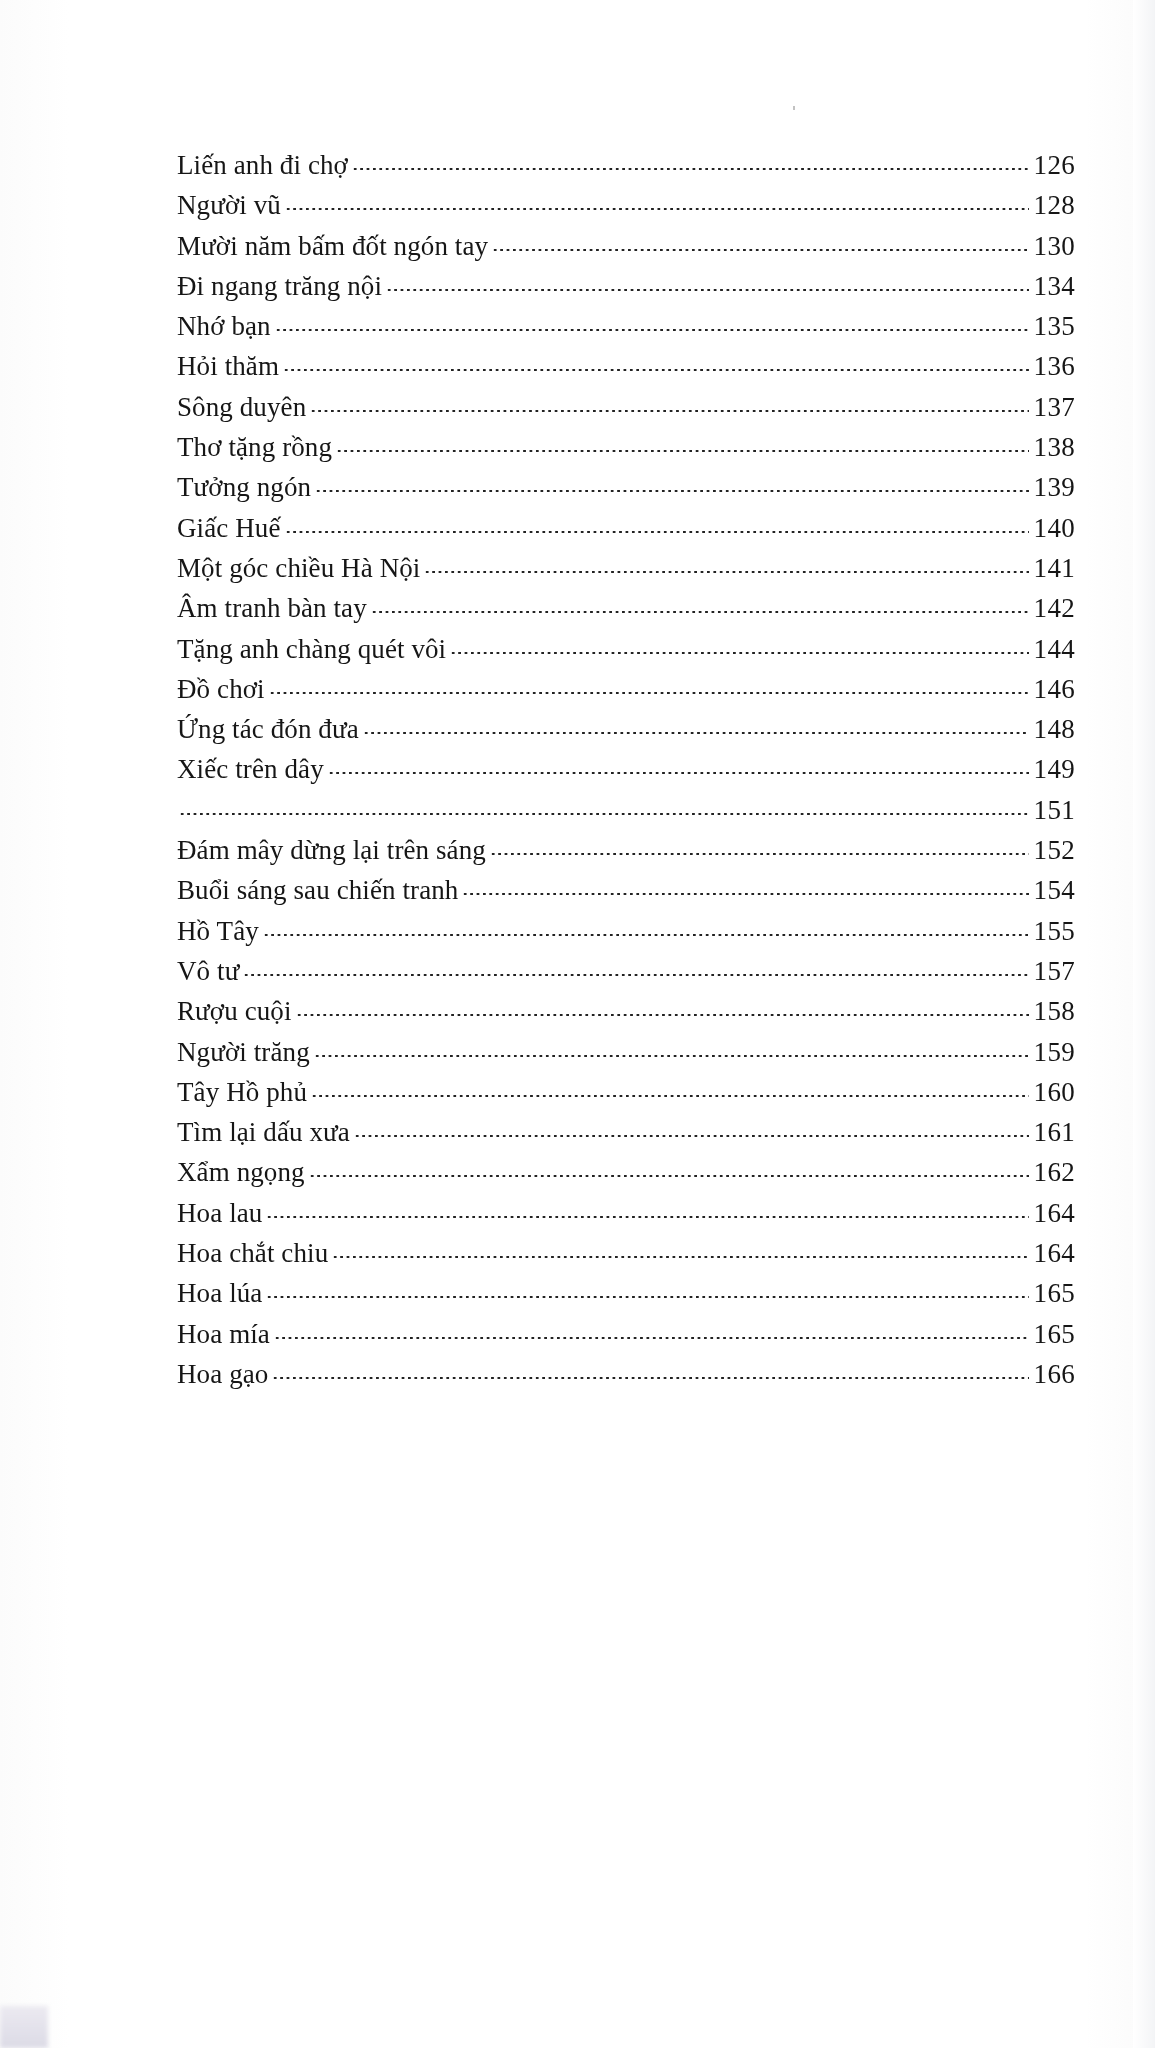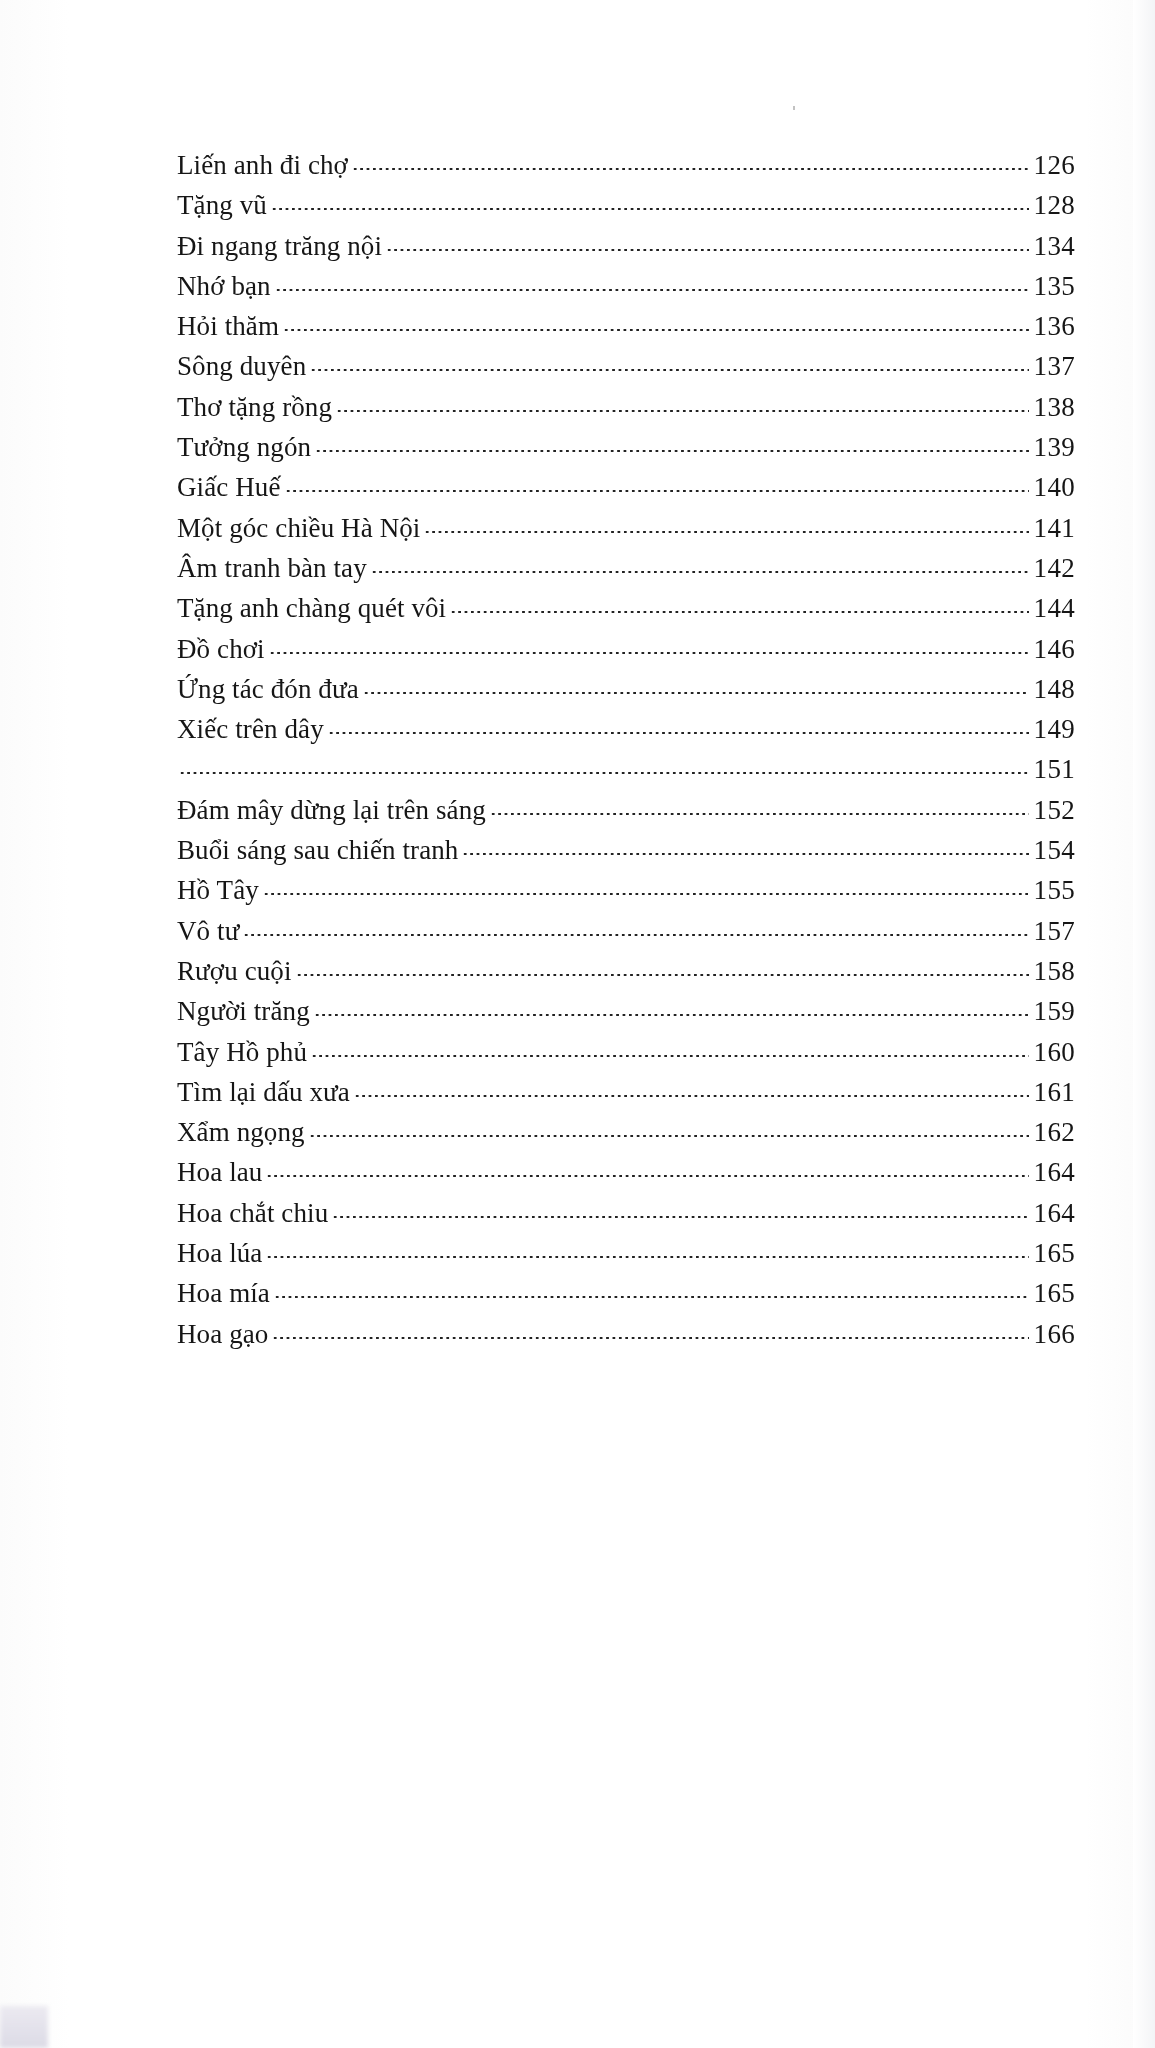--- a/index.html
+++ b/index.html
@@ -97,23 +97,28 @@
 <div class="page">
   <div class="speck"></div>
 
   <ol class="toc">
     <li class="toc-row">
         <span class="toc-title">Liến anh đi chợ</span>
         <span class="toc-leader"></span>
         <span class="toc-page">126</span>
       </li>
     <li class="toc-row">
-        <span class="toc-title">Tặng vũ</span>
+        <span class="toc-title">Người vũ</span>
         <span class="toc-leader"></span>
         <span class="toc-page">128</span>
+      </li>
+    <li class="toc-row">
+        <span class="toc-title">Mười năm bấm đốt ngón tay</span>
+        <span class="toc-leader"></span>
+        <span class="toc-page">130</span>
       </li>
     <li class="toc-row">
         <span class="toc-title">Đi ngang trăng nội</span>
         <span class="toc-leader"></span>
         <span class="toc-page">134</span>
       </li>
     <li class="toc-row">
         <span class="toc-title">Nhớ bạn</span>
         <span class="toc-leader"></span>
         <span class="toc-page">135</span>

